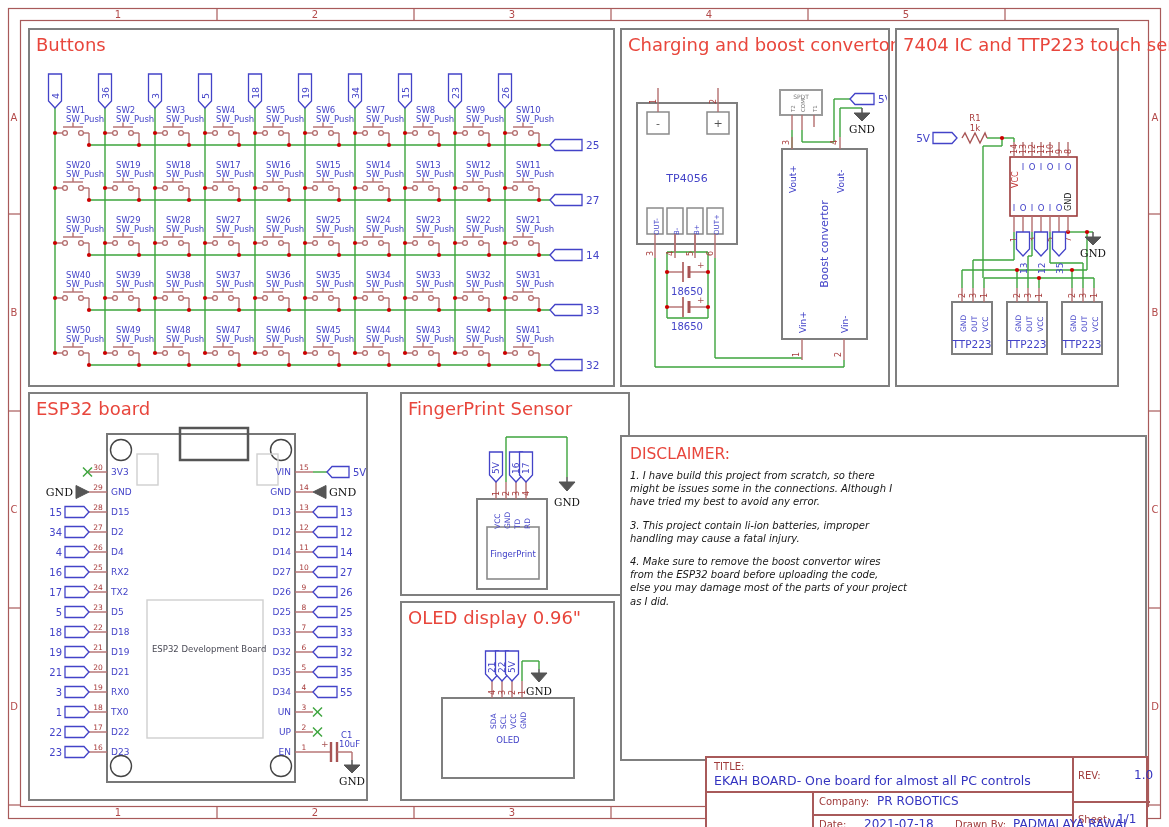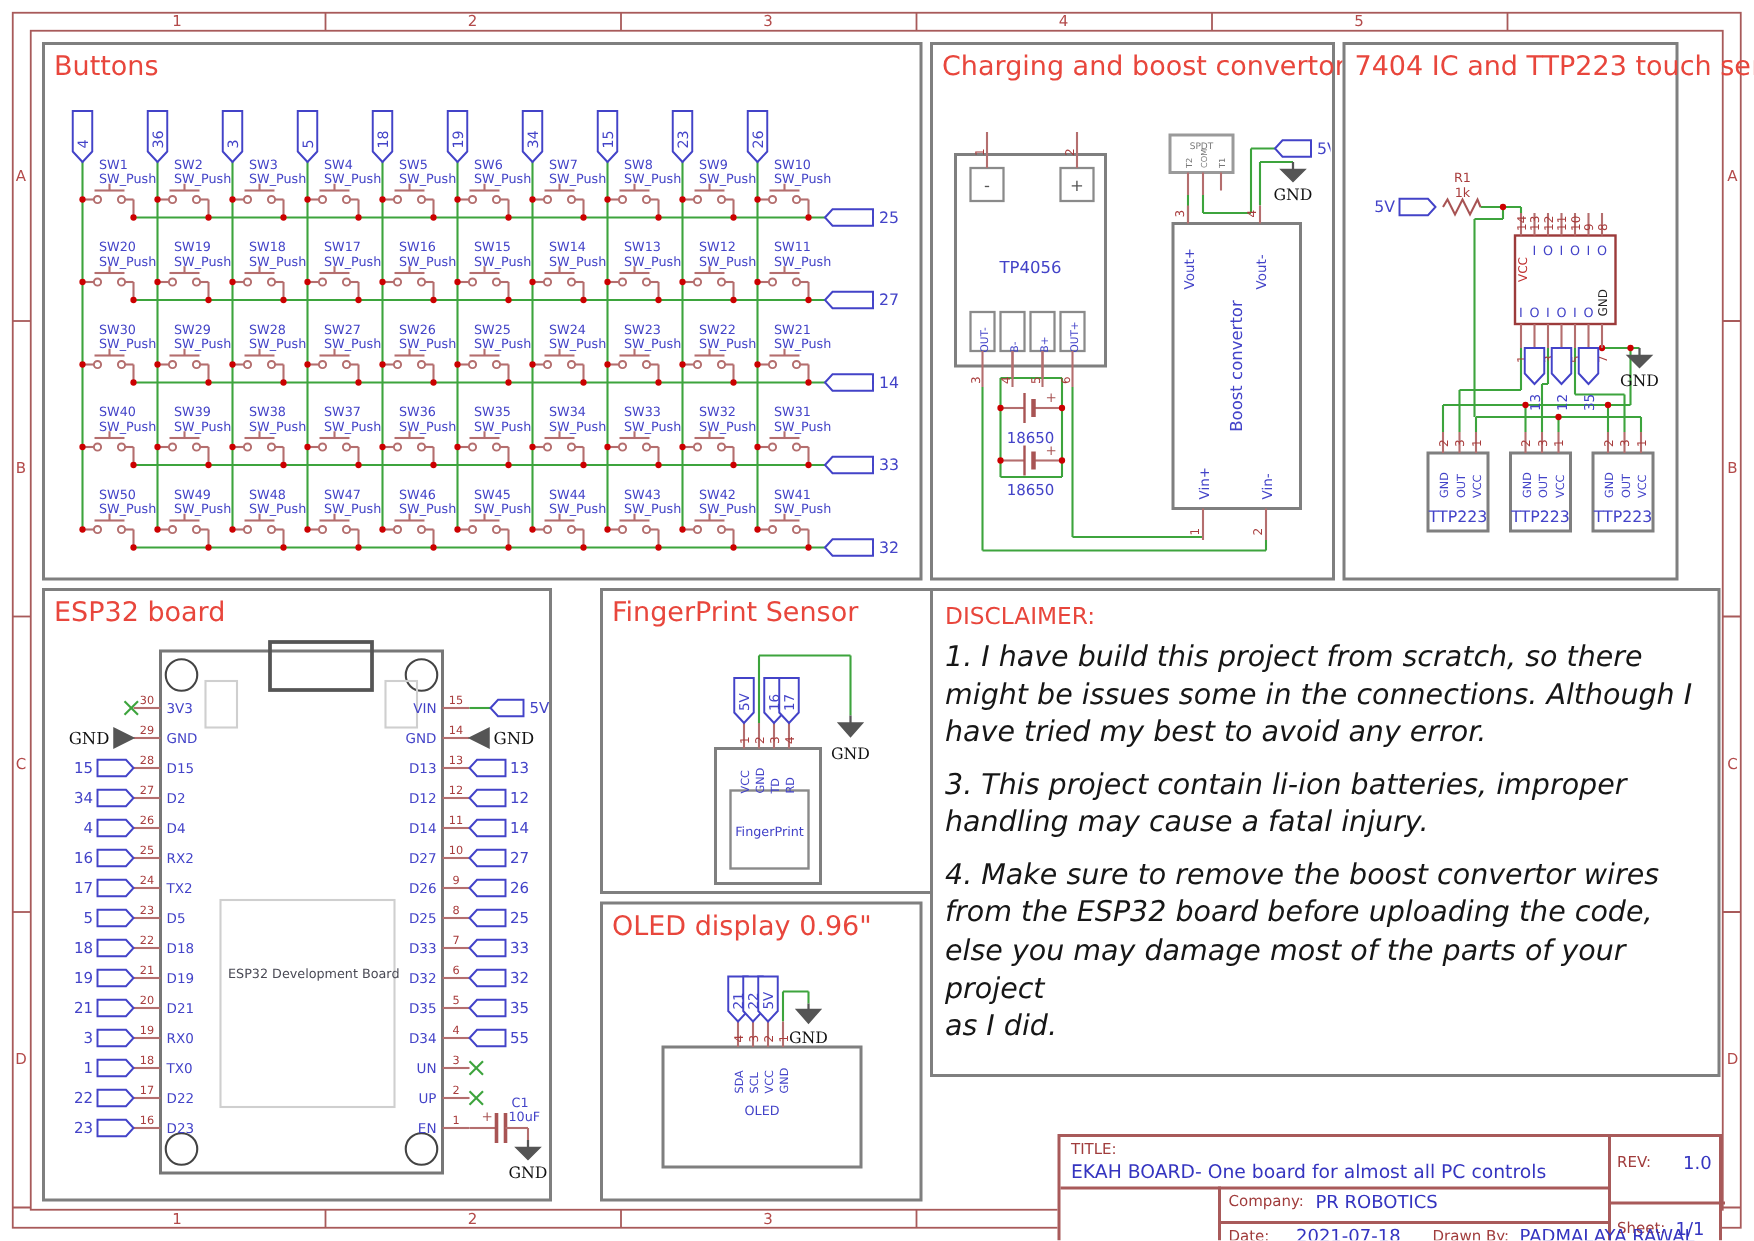--- a/index.html
+++ b/index.html
@@ -2,23 +2,23 @@
 <html><head>
 <meta charset="utf-8">
 <style>
   html,body{margin:0;padding:0;background:#fff;}
   body{font-family:"DejaVu Sans",sans-serif;}
   .sheet{position:relative;width:1169px;height:827px;background:#fff;overflow:hidden;}
   #frame-svg{position:absolute;left:0;top:0;z-index:1;}
   section.box{position:absolute;border:2px solid #7f7f7f;background:#fff;box-sizing:border-box;z-index:2;}
   .sec-title{position:absolute;left:6px;top:4px;font-size:18px;color:#e8463c;white-space:nowrap;z-index:3;}
   svg.schem{position:absolute;left:0;top:0;z-index:2;}
-  .disclaimer{padding:6px 8px;box-sizing:border-box;}
+  .disclaimer{padding:6px 8px;box-sizing:border-box;margin-top:43px;}
   .disc-head{font-size:15.5px;color:#e8463c;margin:2px 0 6px 0;}
-  .disclaimer p{font-style:italic;color:#161616;font-size:19px;line-height:1.32;margin:0 0 10px 0;white-space:pre-line;}
+  .disclaimer p{font-style:italic;color:#161616;font-size:10px;line-height:1.32;margin:0 0 10px 0;white-space:pre-line;}
   .tblock{position:absolute;left:705px;top:728px;width:443px;height:79px;border:2px solid #a85a5a;box-sizing:border-box;background:#fff;z-index:2;margin-top:28px;}
   .tb-vline,.tb-hline{position:absolute;background:#a85a5a;}
   .tb-vline{width:1.5px;}
   .tb-hline{height:1.5px;}
   .tb-lab{position:absolute;font-size:10px;color:#a03c3c;white-space:nowrap;}
   .tb-val{position:absolute;font-size:12px;color:#3434c0;white-space:nowrap;}
 </style>
 </head>
 <body>
 
@@ -1306,21 +1306,21 @@
 
   <div class="tblock">
     <div class="tb-vline" style="left:365px;top:0;height:76px"></div>
     <div class="tb-hline" style="left:0;top:33px;width:365px"></div>
     <div class="tb-hline" style="left:365px;top:43px;width:78px"></div>
     <div class="tb-hline" style="left:105px;top:56px;width:260px"></div>
     <div class="tb-vline" style="left:105px;top:33px;height:43px"></div>
     <span class="tb-lab" style="left:7px;top:3px">TITLE:</span>
     <span class="tb-val" style="left:7px;top:15px;font-size:12.5px">EKAH BOARD- One board for almost all PC controls</span>
     <span class="tb-lab" style="left:371px;top:12px">REV:</span>
-    <span class="tb-val" style="left:415px;top:10px">1.0</span>
+    <span class="tb-val" style="left:427px;top:10px">1.0</span>
     <span class="tb-lab" style="left:112px;top:38px">Company:</span>
     <span class="tb-val" style="left:170px;top:36px">PR ROBOTICS</span>
     <span class="tb-lab" style="left:371px;top:56px">Sheet:</span>
     <span class="tb-val" style="left:410px;top:54px">1/1</span>
     <span class="tb-lab" style="left:112px;top:61px">Date:</span>
     <span class="tb-val" style="left:157px;top:59px">2021-07-18</span>
     <span class="tb-lab" style="left:248px;top:61px">Drawn By:</span>
     <span class="tb-val" style="left:306px;top:59px">PADMALAYA RAWAL</span>
   </div>
 </div>

